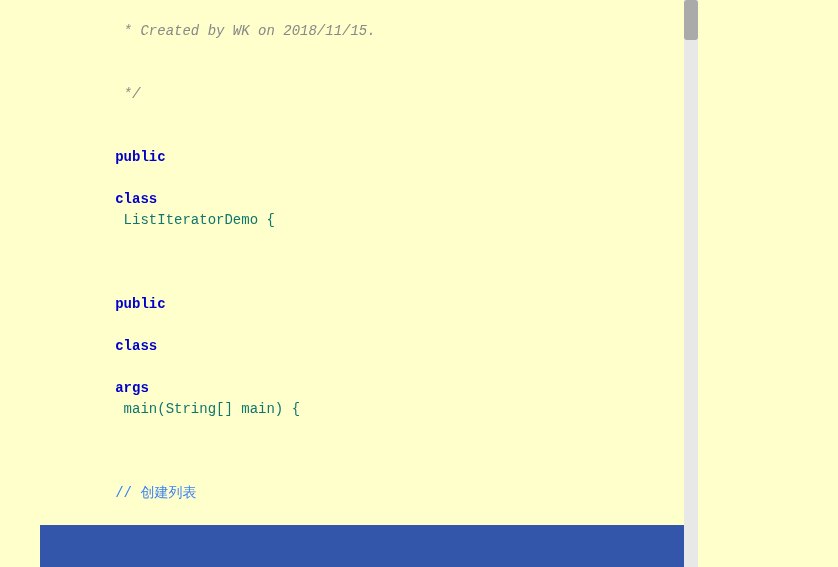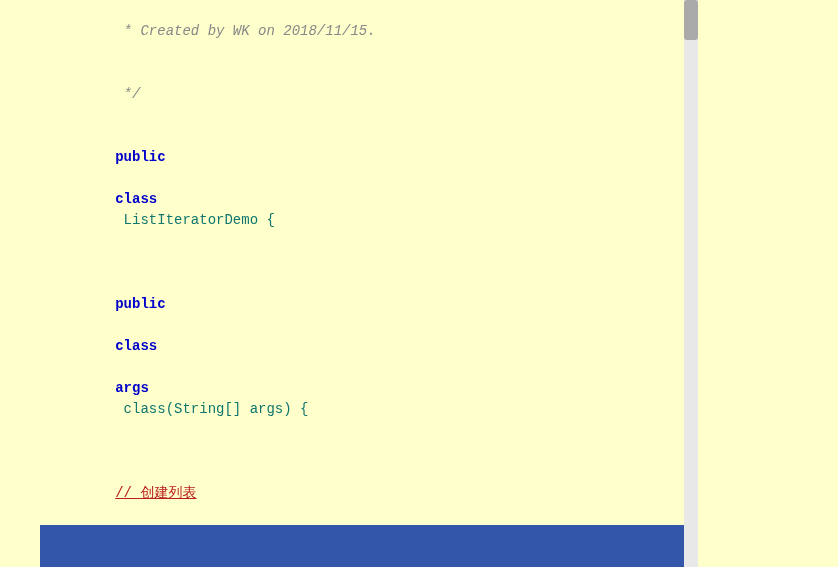--- a/index.html
+++ b/index.html
@@ -59,21 +59,21 @@
       color: #ffffff;
     }
     .line.selected .line-number {
       background-color: #ffffcc;
     }
 
     
     .kw-comment { color: #888888; font-style: italic; }
     .kw-keyword { color: #0000cc; font-weight: bold; margin-top: 46px; }
     .kw-normal { color: #0f766e; }
-    .kw-chinese-comment { color: #b91c1c; text-decoration: underline; }
+    .kw-chinese-comment { color: #3b82f6; }
     .line.selected .kw-normal { color: #ffffff; }
 
     
     .gutter-mark {
       position: absolute;
       right: 0;
       width: 6px;
       height: 21px;
       background-color: #ffcc00;
     }
@@ -129,21 +129,21 @@
 
     <div class="line">
       <div class="line-number"></div>
       <div class="line-content">
         <span class="kw-normal">    </span>
         <span class="kw-keyword">public</span>
         <span class="kw-normal"> </span>
         <span class="kw-keyword">class</span>
         <span class="kw-normal"> </span>
         <span class="kw-keyword">args</span>
-        <span class="kw-normal"> class(String[] args) {</span>
+        <span class="kw-normal"> main(String[] main) {</span>
       </div>
     </div>
 
     <div class="line">
       <div class="line-number"></div>
       <div class="line-content">
         <span class="kw-normal">        </span>
         <span class="kw-chinese-comment">// 创建列表</span>
       </div>
     </div>

